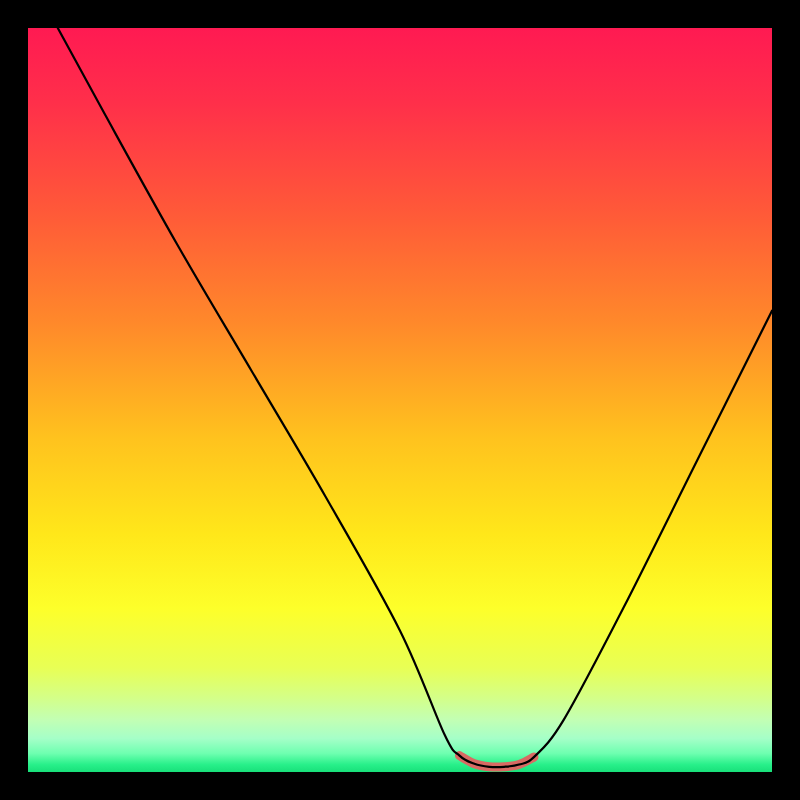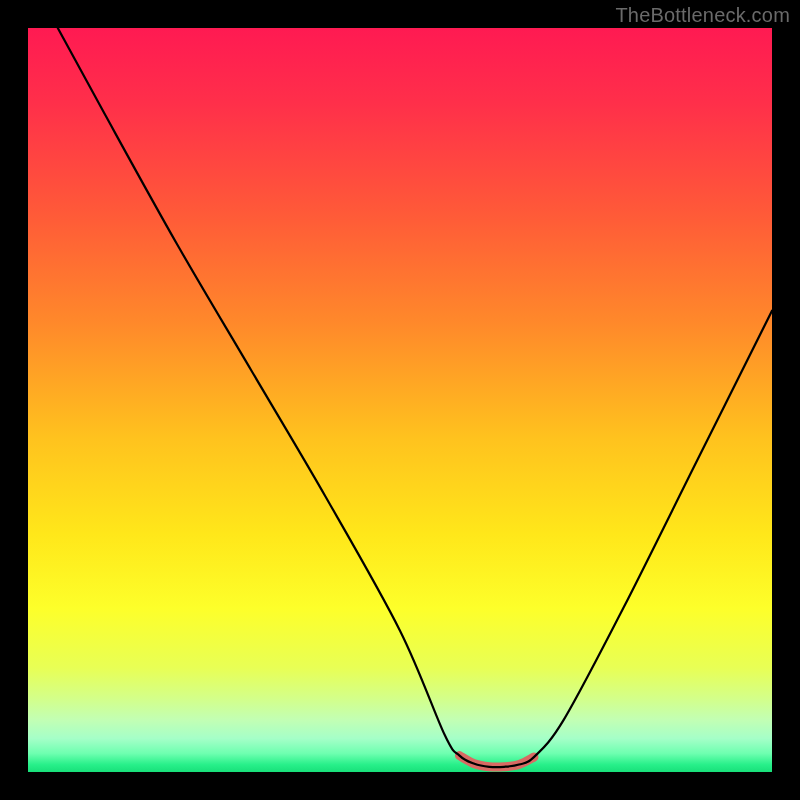--- a/index.html
+++ b/index.html
@@ -41,21 +41,20 @@
     color: #6a6a6a;
     font-size: 20px;
     font-weight: 500;
     letter-spacing: 0.2px;
   }
 </style>
 </head>
 <body>
 
 <div class="frame">
-  <div class="watermark">TheBottleneck.com</div>
   <div class="plot">
     <svg class="gradient" viewBox="0 0 100 100" preserveAspectRatio="none">
       <defs>
         <linearGradient id="bg" x1="0" y1="0" x2="0" y2="1">
             <stop offset="0.00%" stop-color="#ff1a52"></stop>
             <stop offset="10.00%" stop-color="#ff2f4a"></stop>
             <stop offset="25.00%" stop-color="#ff5a38"></stop>
             <stop offset="40.00%" stop-color="#ff8a2a"></stop>
             <stop offset="55.00%" stop-color="#ffc21e"></stop>
             <stop offset="68.00%" stop-color="#ffe71a"></stop>

